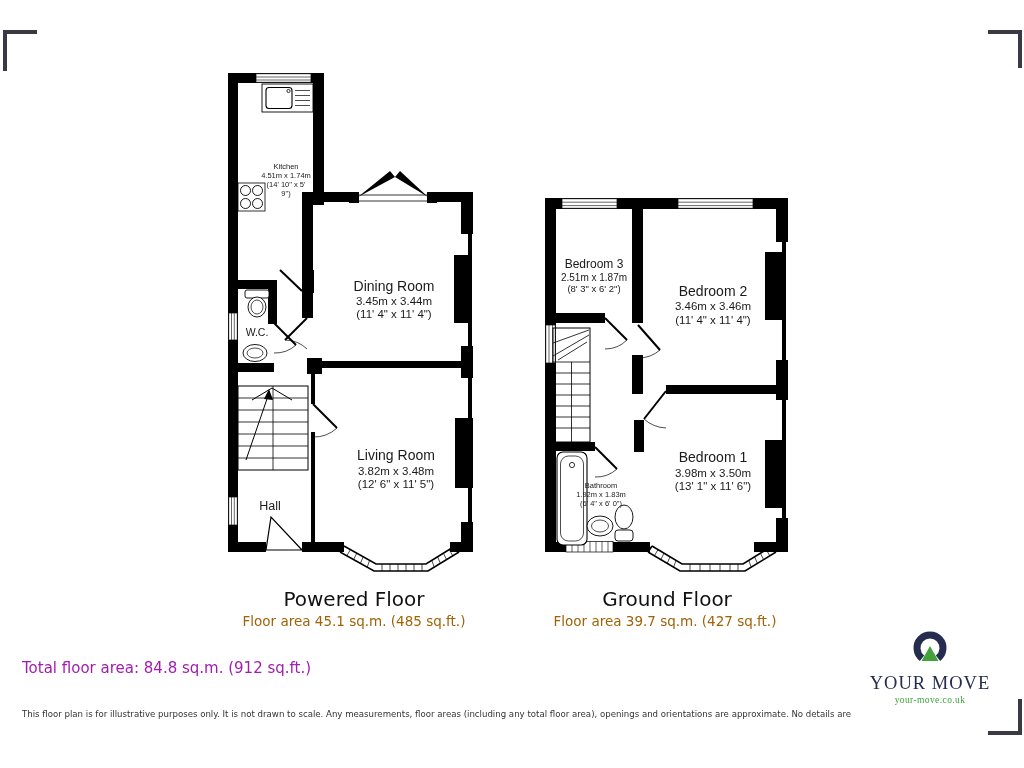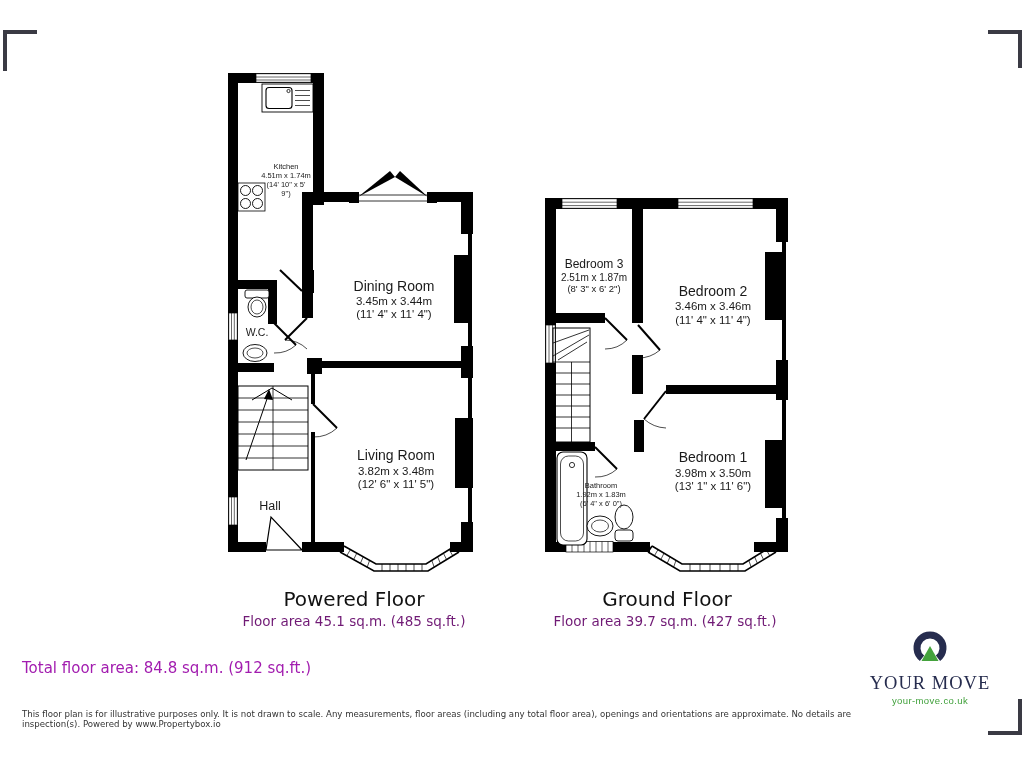--- a/index.html
+++ b/index.html
@@ -1,28 +1,28 @@
 <!DOCTYPE html>
 <html><head>
 <meta charset="utf-8">
 <style>
   html,body{margin:0;padding:0;background:#fff;}
   body{width:1024px;height:768px;position:relative;overflow:hidden;
        font-family:"DejaVu Sans",sans-serif;color:#111;}
   .abs{position:absolute;}
   svg text{font-family:"Liberation Sans",sans-serif;fill:#1a1a1a;}
   .floor-title{position:absolute;transform:translateX(-50%);font-size:20px;color:#111;white-space:nowrap;}
-  .floor-area{position:absolute;transform:translateX(-50%);font-size:13.5px;color:#701a75;white-space:nowrap;text-align:right;}
+  .floor-area{position:absolute;transform:translateX(-50%);font-size:13.5px;color:#a16207;white-space:nowrap;text-align:right;}
   .total-area{position:absolute;font-size:15px;color:#a21caf;white-space:nowrap;}
   .disclaimer{position:absolute;font-size:8.6px;line-height:10.4px;color:#333;}
   .disclaimer div{white-space:nowrap;}
   .cm{position:absolute;background:#3a3a44;}
   .logo{position:absolute;left:867px;top:629px;width:126px;text-align:center;}
   .logo-word{font-family:"Liberation Serif",serif;font-size:18.5px;letter-spacing:1px;color:#262c4e;margin-top:-2px;}
-  .logo-url{font-size:9.5px;letter-spacing:0.4px;color:#3fa03a;margin-top:1px;font-family:Liberation Sans, sans-serif;}
+  .logo-url{font-size:9.5px;letter-spacing:0.4px;color:#3fa03a;margin-top:1px;font-family:Liberation Serif, serif;}
 </style>
 </head>
 <body>
 
 <div class="cm" style="left:3px;top:30px;width:34px;height:4px;"></div>
 <div class="cm" style="left:3px;top:30px;width:4px;height:41px;"></div>
 <div class="cm" style="left:988px;top:30px;width:34px;height:4px;"></div>
 <div class="cm" style="left:1018px;top:30px;width:4px;height:38px;"></div>
 <div class="cm" style="left:1018px;top:699px;width:4px;height:36px;"></div>
 <div class="cm" style="left:988px;top:731px;width:34px;height:4px;"></div>
@@ -296,21 +296,20 @@
 
 <div class="floor-title" style="left:354px;top:587px;">Powered Floor</div>
 <div class="floor-area" style="left:354px;top:613px;">Floor area 45.1 sq.m. (485 sq.ft.)</div>
 <div class="floor-title" style="left:667px;top:587px;">Ground Floor</div>
 <div class="floor-area" style="left:665px;top:613px;">Floor area 39.7 sq.m. (427 sq.ft.)</div>
 
 <div class="total-area" style="left:22px;top:659px;">Total floor area: 84.8 sq.m. (912 sq.ft.)</div>
 
 <div class="disclaimer" style="left:22px;top:687px;margin-top:22px;">
   <div>This floor plan is for illustrative purposes only. It is not drawn to scale. Any measurements, floor areas (including any total floor area), openings and orientations are approximate. No details are</div>
-  <div>inspection(s). Powered by www.Propertybox.io</div>
 </div>
 
 <div class="logo">
   <svg width="44" height="42" viewBox="-22 -19 44 42">
     <path d="M -8 10.24 A 13 13 0 1 1 8 10.24" fill="none" stroke="#262c4e" stroke-width="7"></path>
     <polygon points="0,-2 -8.5,13 8.5,13" fill="#44a23c"></polygon>
   </svg>
   <div class="logo-word">YOUR MOVE</div>
   <div class="logo-url">your-move.co.uk</div>
 </div>

